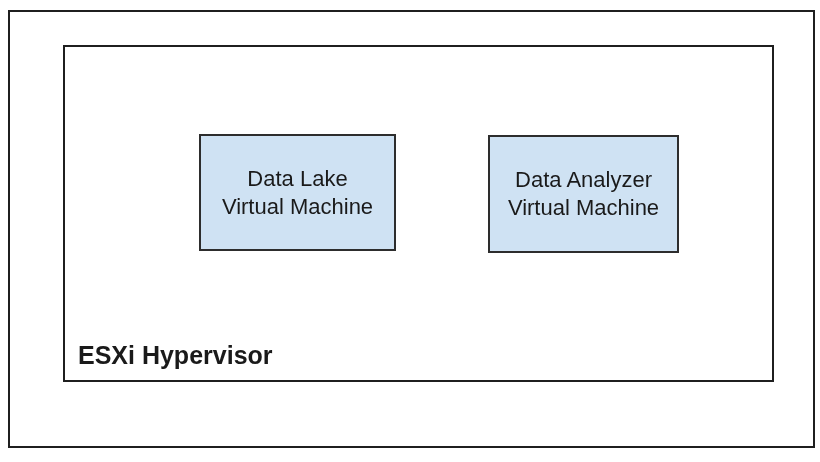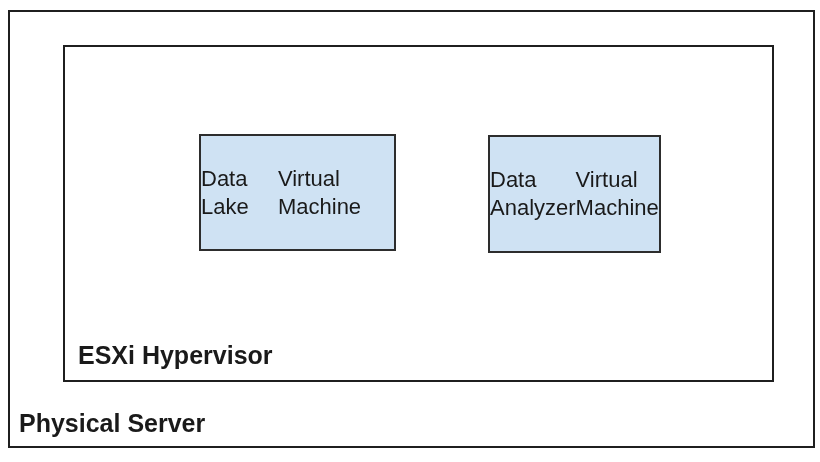--- a/index.html
+++ b/index.html
@@ -39,38 +39,38 @@
     width: 711px;
     height: 337px;
     border: 2px solid var(--box-border);
     background: var(--background);
   }
   .vm-box {
     position: absolute;
     border: 2px solid var(--vm-border);
     background: var(--vm-fill);
     display: flex;
-    flex-direction: row;
+    flex-direction: column;
     align-items: center;
     justify-content: center;
-    text-align: left;
+    text-align: right;
     font-size: 22px;
     line-height: 28px;
     color: var(--text);
   }
   .vm-box.data-lake {
     left: 134px;
     top: 87px;
     width: 197px;
     height: 117px;
   }
   .vm-box.data-analyzer {
     left: 423px;
     top: 88px;
-    width: 173px;
+    width: 191px;
     height: 118px;
   }
   .corner-label {
     position: absolute;
     white-space: nowrap;
     color: var(--text);
     font-weight: bold;
   }
   .esxi-label {
     left: 13px;
@@ -98,16 +98,15 @@
       </div>
 
       <div class="vm-box data-analyzer">
         <span>Data Analyzer</span>
         <span>Virtual Machine</span>
       </div>
 
       <span class="corner-label esxi-label">ESXi Hypervisor</span>
     </div>
 
-    <span class="corner-label physical-label">Physical Server</span>
   </div>
 
 </div>
 
 </body></html>

